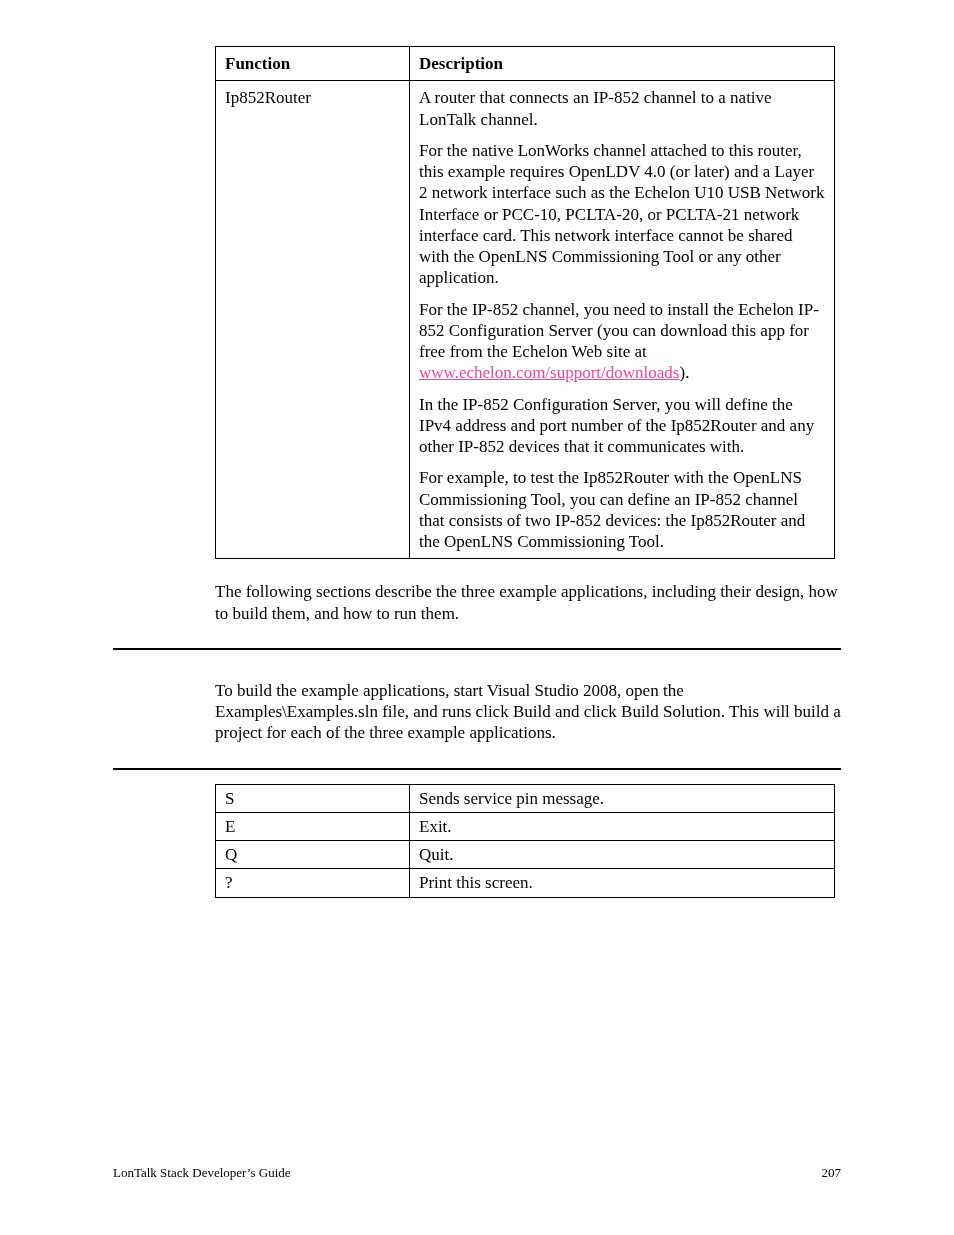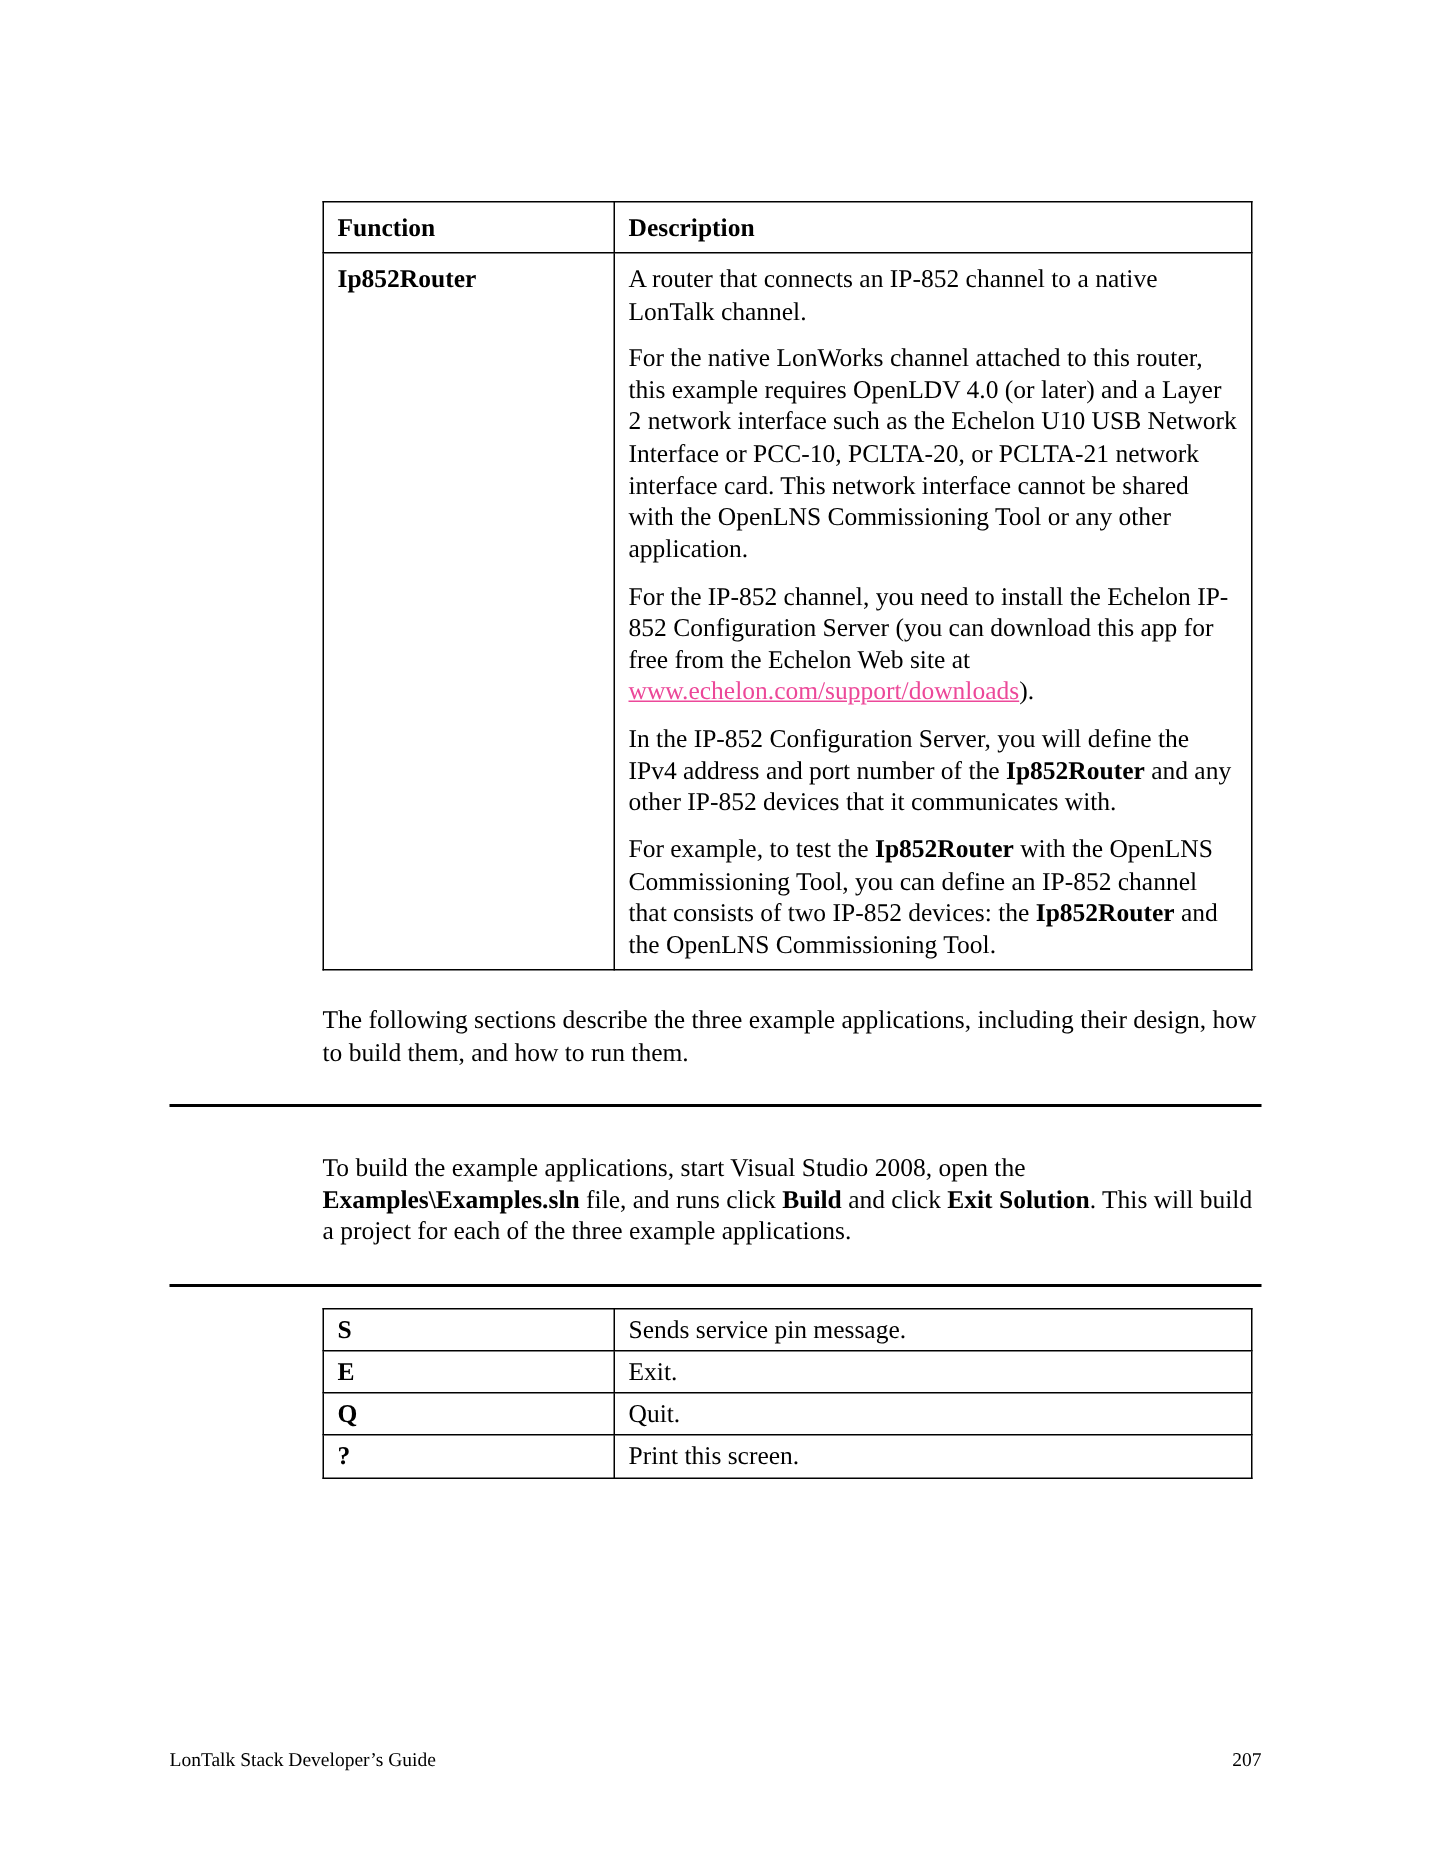--- a/index.html
+++ b/index.html
@@ -9,22 +9,21 @@
       padding: 0;
       width: 954px;
       height: 1235px;
       box-sizing: border-box;
       position: relative;
       font-size: 17px;
       line-height: 1.25;
       color: #000;
     }
     .page {
-      padding: 110px 113px 0 113px;
-      margin-top: 24px;
+      padding: 46px 113px 0 113px;
     }
     .content-indent {
       margin-left: 102px;
     }
     table.tbl {
       border-collapse: collapse;
       width: 620px;
     }
     table.tbl td, table.tbl th {
       border: 1px solid #000;
@@ -36,21 +35,21 @@
       font-weight: bold;
       font-family: "Century Schoolbook", "Times New Roman", serif;
     }
     table.t1 th.col1, table.t1 td.col1 { width: 175px; }
     table.t2 th.col1, table.t2 td.col1 { width: 175px; }
     table.t2 td { padding-top: 3px; padding-bottom: 3px; }
     .para { margin: 14px 0 0 0; }
     .first-para { margin-top: 22px; }
     .desc p { margin: 0 0 10px 0; }
     .desc p:last-child { margin-bottom: 0; }
-    .bold { font-weight: bold; }
+    .bold { font-weight: normal; }
     a.link { color: #ec4899; text-decoration: underline; }
     .hr { border-bottom: 2px solid #000; margin: 24px 0 12px 0; }
     .footer {
       position: absolute;
       left: 113px;
       right: 113px;
       bottom: 54px;
       font-size: 13px;
     }
     .footer .pagenum { float: right; }
@@ -80,21 +79,21 @@
       </tr>
     </tbody>
       </table>
 
     <p class="para first-para">The following sections describe the three example applications, including their design, how to build them, and how to run them.</p>
   </div>
 
   <div class="hr"></div>
 
   <div class="content-indent">
-    <p class="para" style="margin-top:30px;"><span>To build the example applications, start Visual Studio 2008, open the </span><span class="bold">Examples\Examples.sln</span><span> file, and runs click </span><span class="bold">Build</span><span> and click </span><span class="bold">Exit Solution</span><span>. This will build a project for each of the three example applications.</span></p>
+    <p class="para" style="margin-top:30px;"><span>To build the example applications, start Visual Studio 2008, open the </span><span class="bold">Examples\Examples.sln</span><span> file, and runs click </span><span class="bold">Build</span><span> and click </span><span class="bold">Build Solution</span><span>. This will build a project for each of the three example applications.</span></p>
   </div>
 
   <div class="hr"></div>
 
   <div class="content-indent">
 
     <table class="tbl t2" style="margin-top:14px;">
       <tbody>
       <tr>
         <td class="col1 bold">S</td>

